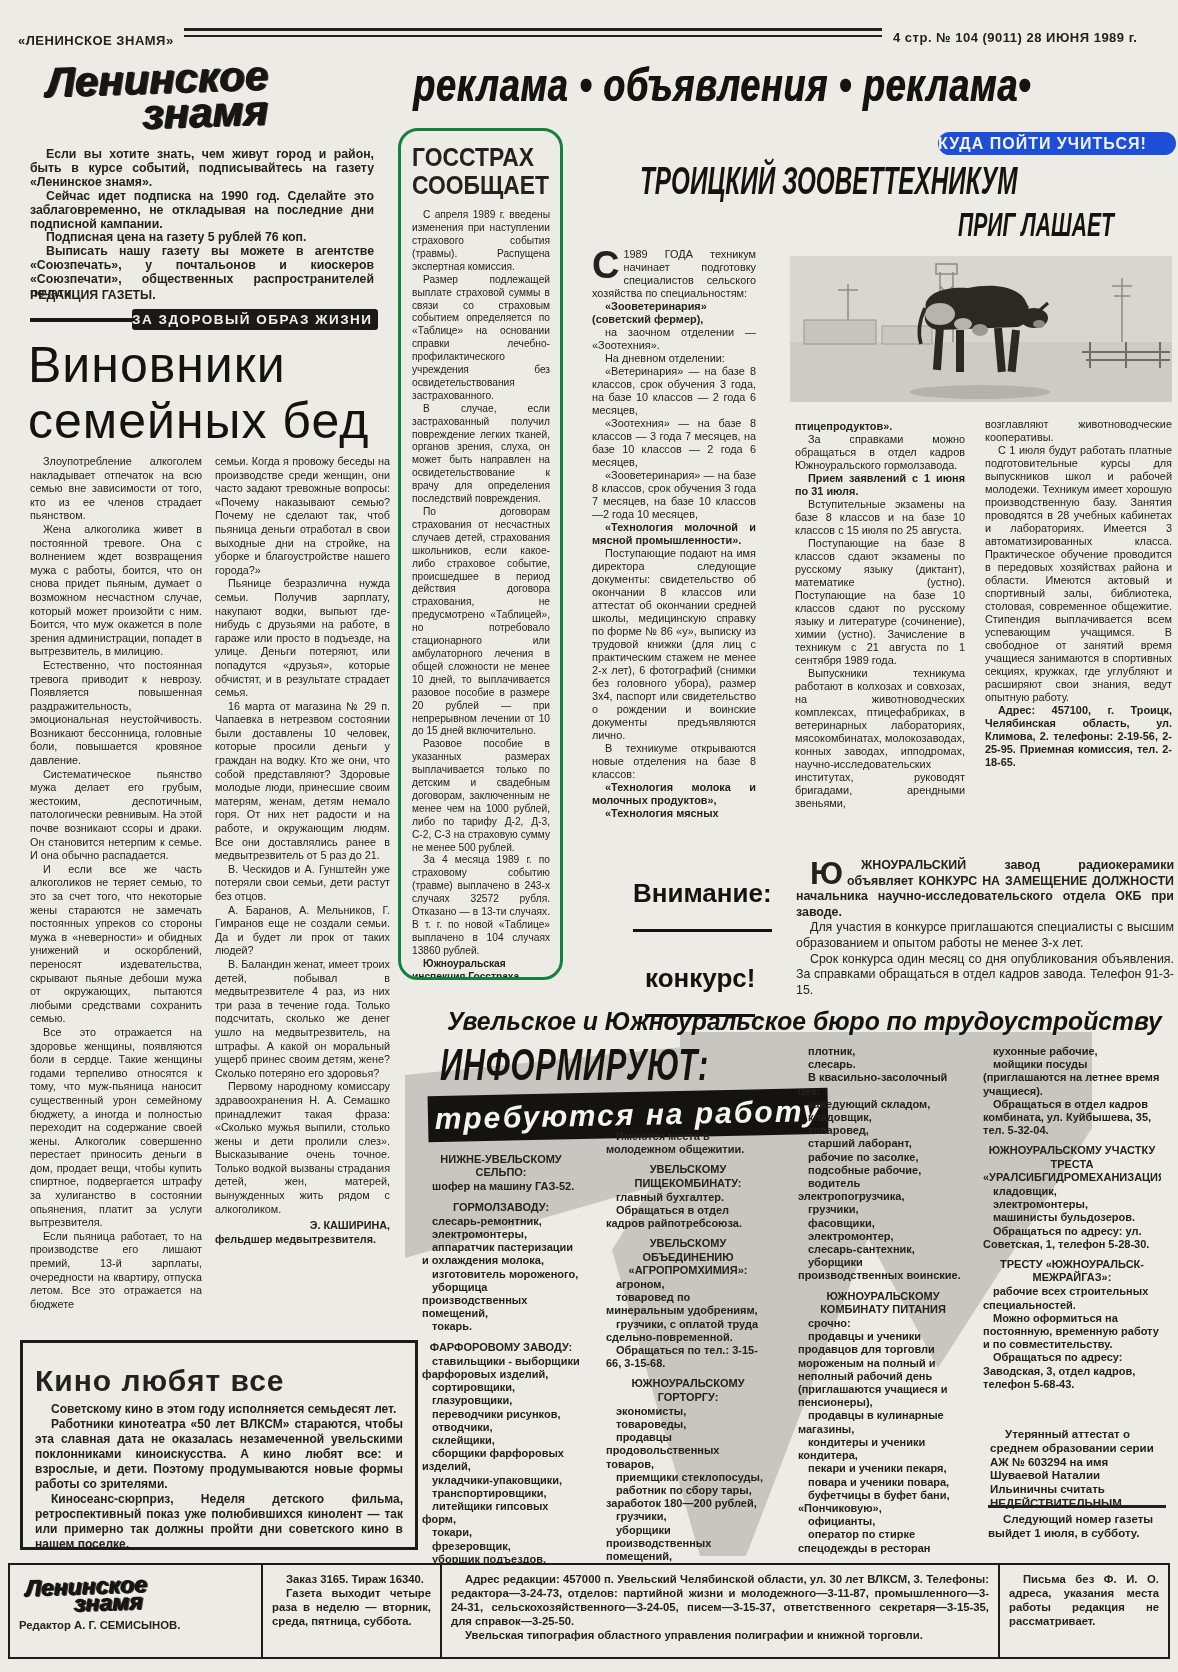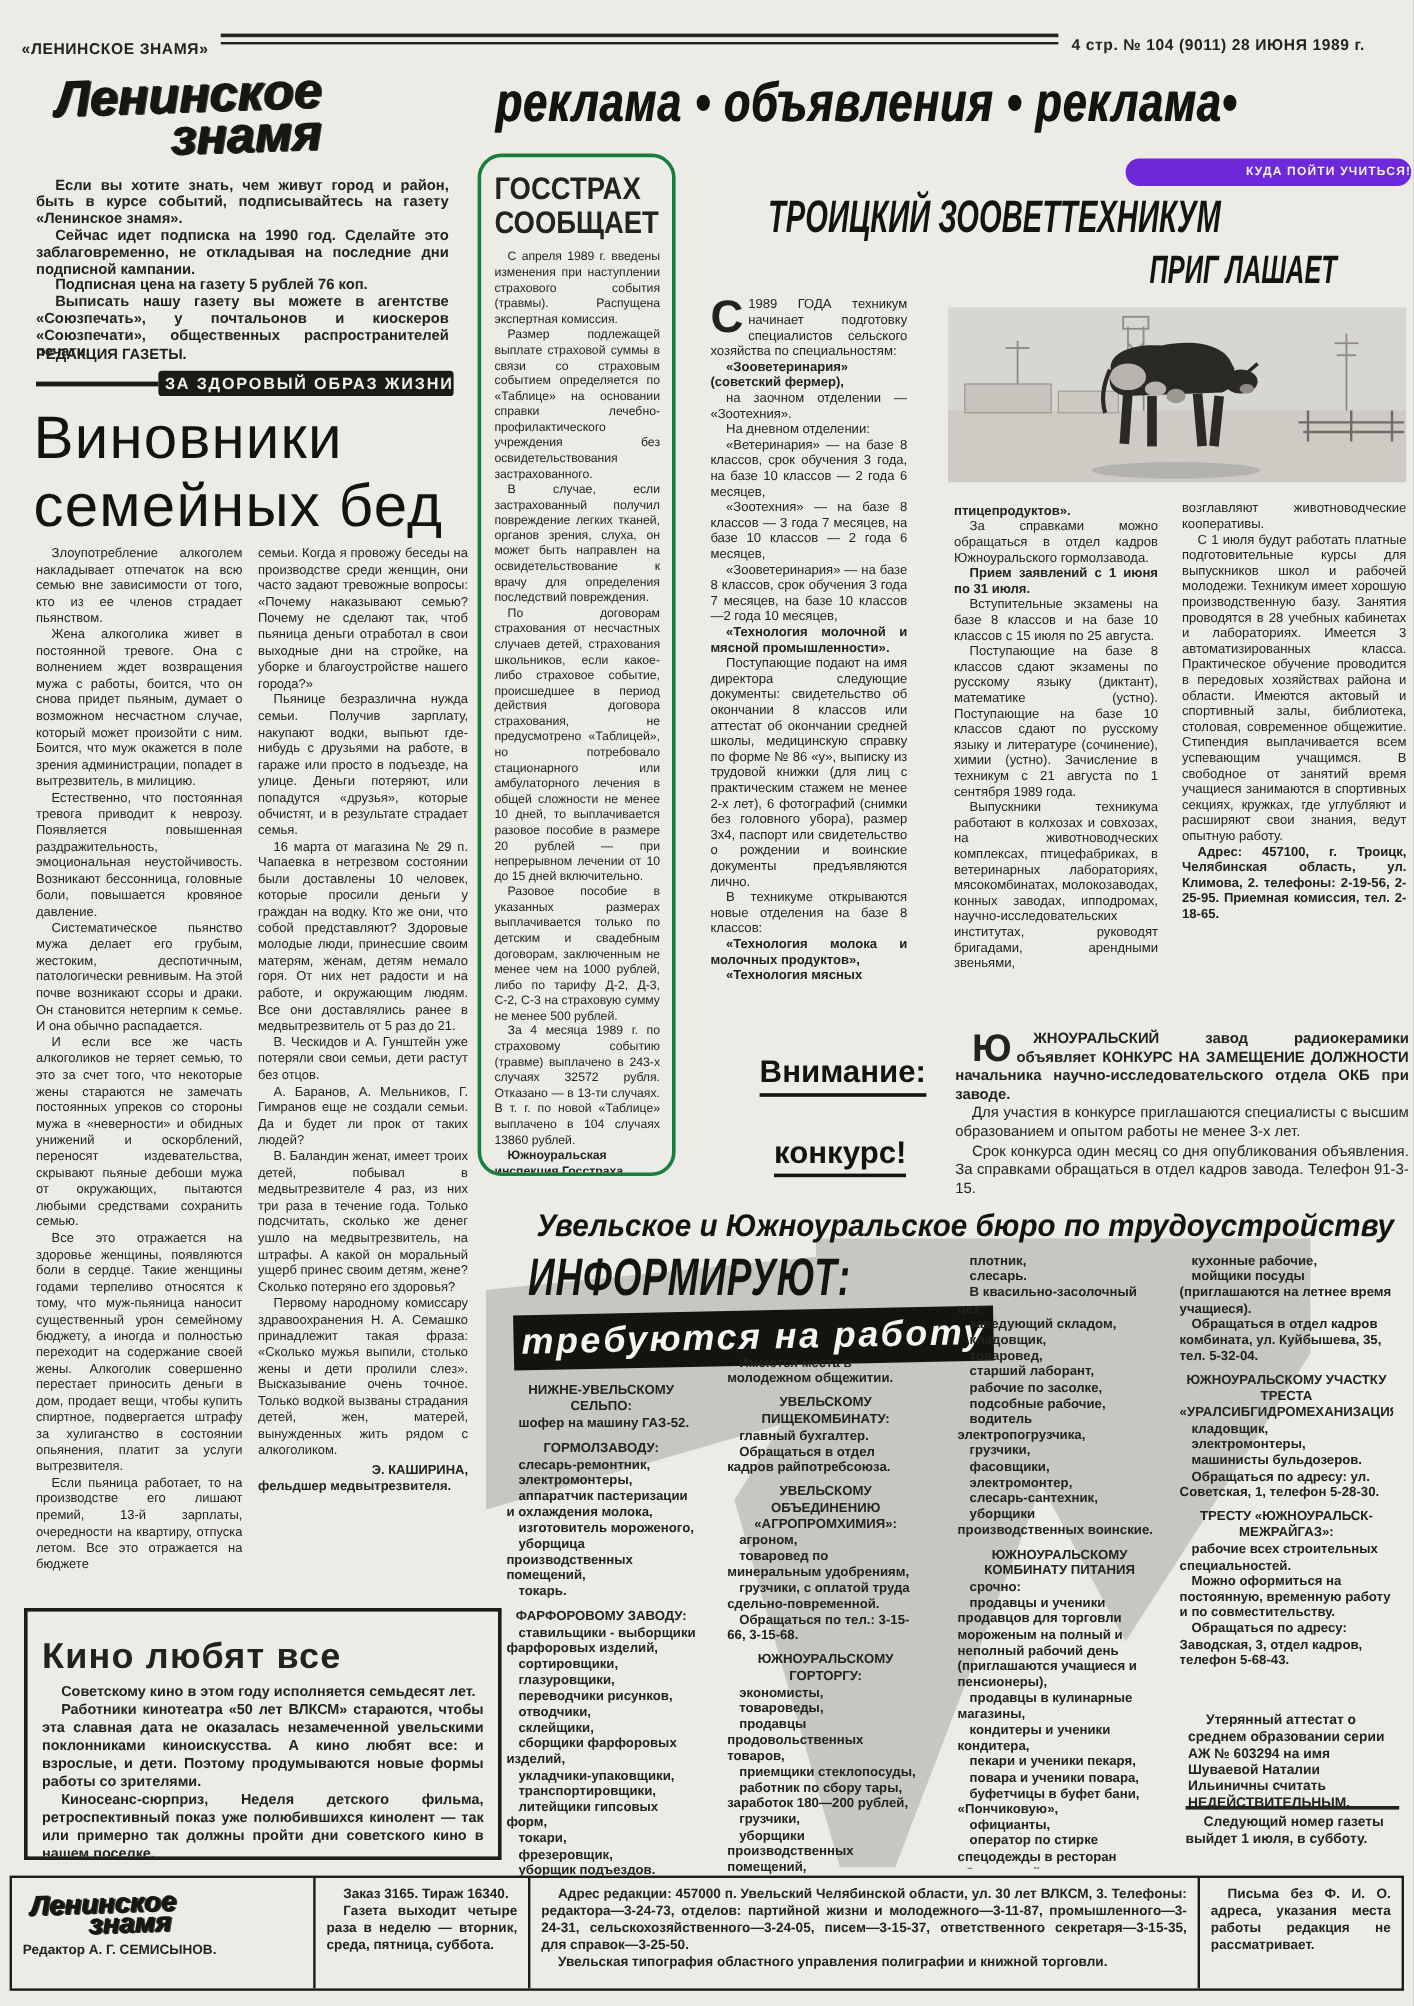--- a/index.html
+++ b/index.html
@@ -13,37 +13,37 @@
   p.sr{text-align:right;font-weight:bold;text-indent:0;margin-top:3px}
   p.sl{font-weight:bold;text-indent:0}
   p.h{font-weight:bold;text-align:center;text-indent:0;margin:7px 0 1px}
   p.i{text-indent:10px}
   p.n{text-indent:10px}
   .ed-label{font-size:13px;font-weight:bold;letter-spacing:.5px}
   .dbl-rule{height:9px;border-top:3px solid #24221e;border-bottom:2px solid #24221e}
   .logo{font-style:italic;font-weight:900;transform:rotate(-2deg);color:#171613;line-height:.92;text-shadow:1px 1px 0 #171613,2px 1px 0 #44423c}
   .logo .l2{display:block;margin-left:95px;margin-top:-4px}
   .banner{font-size:46px;font-weight:900;font-style:italic;white-space:nowrap;transform:scaleX(.78);transform-origin:0 0;color:#14130f;letter-spacing:1px;text-shadow:1px 0 0 #14130f}
-  .pill{background:#6d28d9;color:#f2f1ec;border-radius:12px;text-align:right;font-weight:800;font-size:10px;letter-spacing:1px;line-height:23px}
+  .pill{background:#1d4ed8;color:#f2f1ec;border-radius:12px;text-align:left;font-weight:800;font-size:16px;letter-spacing:1px;line-height:23px}
   .sub{font-size:12.3px;line-height:13.9px;font-weight:bold}
   .sub p{text-indent:16px;text-align:justify}
-  .rubric{background:#1b1a17;color:#f2f1ec;font-size:13.5px;font-weight:800;letter-spacing:1.5px;text-align:right;line-height:21px;border-radius:3px}
+  .rubric{background:#1b1a17;color:#f2f1ec;font-size:13.5px;font-weight:800;letter-spacing:1.5px;text-align:left;line-height:21px;border-radius:3px}
   .bighead{font-weight:400;font-size:50px;letter-spacing:1px;color:#14130f;white-space:nowrap}
   .bodycol{font-size:10.8px;line-height:13.6px}
   .gos-box{border:3px solid #15803d;border-radius:20px;padding:12px 10px 8px 11px;background:#edebe5}
   .gos-title{font-size:26px;font-weight:900;line-height:1.08;transform:scaleX(.88);transform-origin:0 0;white-space:nowrap;margin-bottom:10px}
   .gos-box .txt{font-size:10.2px;line-height:12.9px}
   .gos-box .txt p{text-indent:11px;text-align:justify}
   .itl-head{font-weight:900;font-style:italic;white-space:nowrap;transform-origin:0 0;color:#14130f}
   .dropcap{float:left;font-size:38px;line-height:30px;font-weight:900;margin:2px 4px 0 0}
   .kin-box{border:3px solid #1d1c19;padding:21px 12px 4px}
   .kin-box h2{margin:0 0 4px;font-size:30px;font-weight:900;letter-spacing:1px}
   .kin-box p{font-size:12px;line-height:15px;font-weight:bold;text-align:justify;text-indent:16px}
   .att{font-size:26px;font-weight:800;color:#14130f}
-  .att .w{display:inline-block;border-bottom:3px solid #14130f;padding-bottom:2px}
+  .att .w{display:inline-block;border-bottom:3px solid #14130f;padding-bottom:20px}
   .ann p{font-size:12.4px;line-height:15.6px;text-align:justify;text-indent:14px}
   .jobs p{font-size:11px;line-height:13.2px;font-weight:bold}
   .badge{background:#14130f;color:#f5f4ef;font-weight:900;font-style:italic;font-size:30px;text-align:center;line-height:46px;transform:rotate(-1.2deg);letter-spacing:2px}
   .foot-box{border:2.5px solid #1d1c19;display:flex;background:#edebe5}
   .foot-box .cell{padding:7px 9px;font-size:11.3px;line-height:14px;font-weight:bold}
   .foot-box .cell + .cell{border-left:2px solid #1d1c19}
   .foot-box p{text-indent:14px;text-align:justify}
   .notice{font-size:11.5px;line-height:13.8px;font-weight:bold}
   .notice p{text-indent:15px}
 </style>

